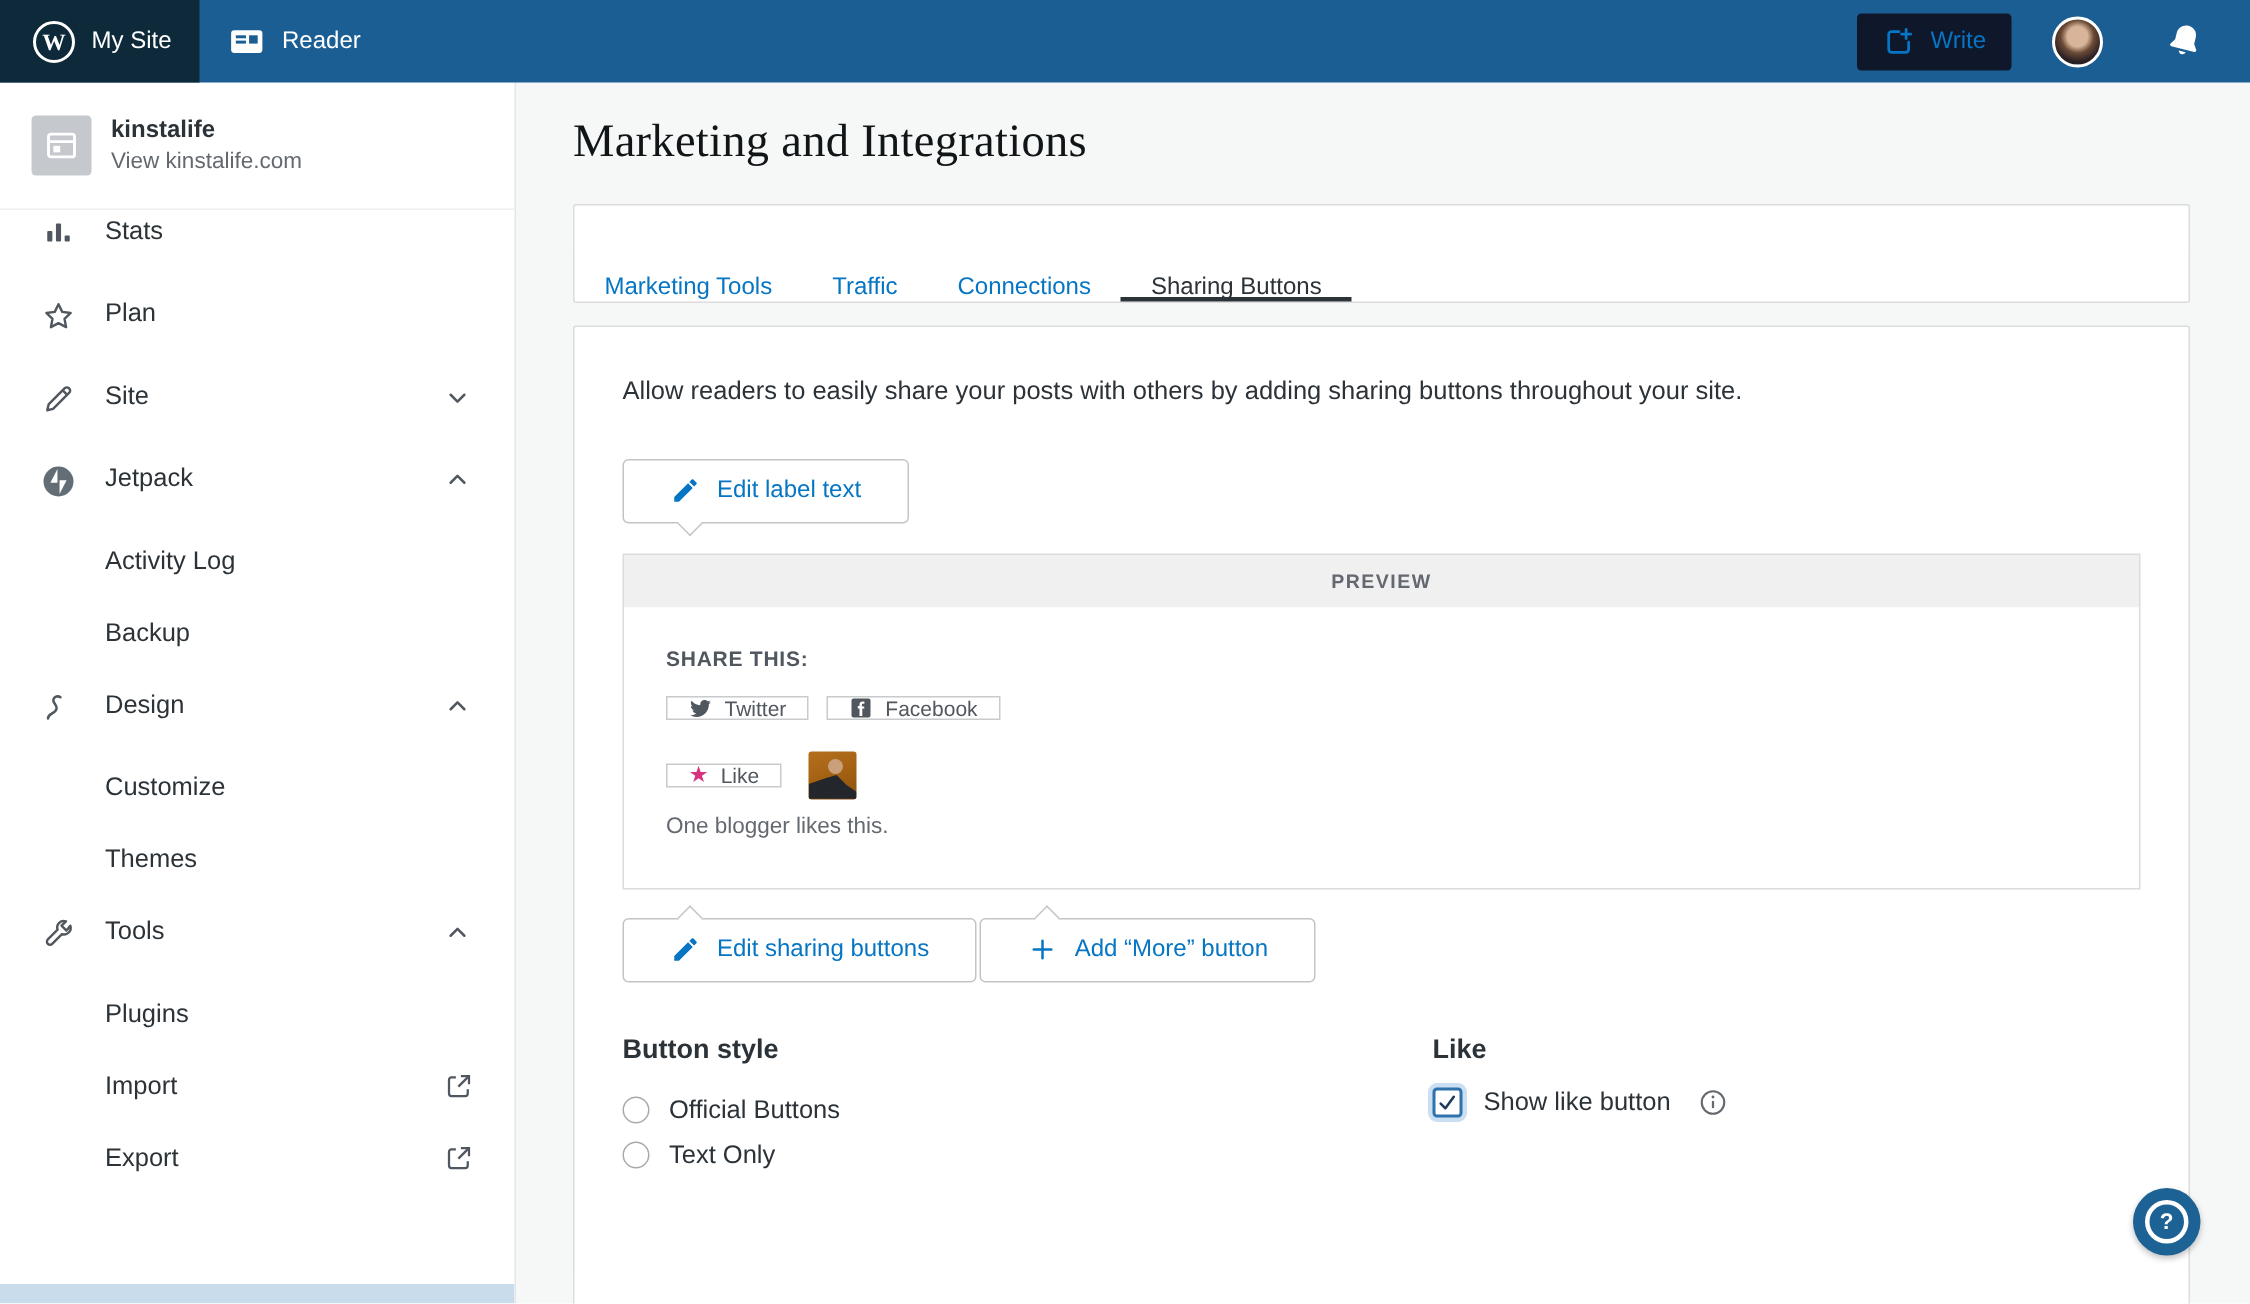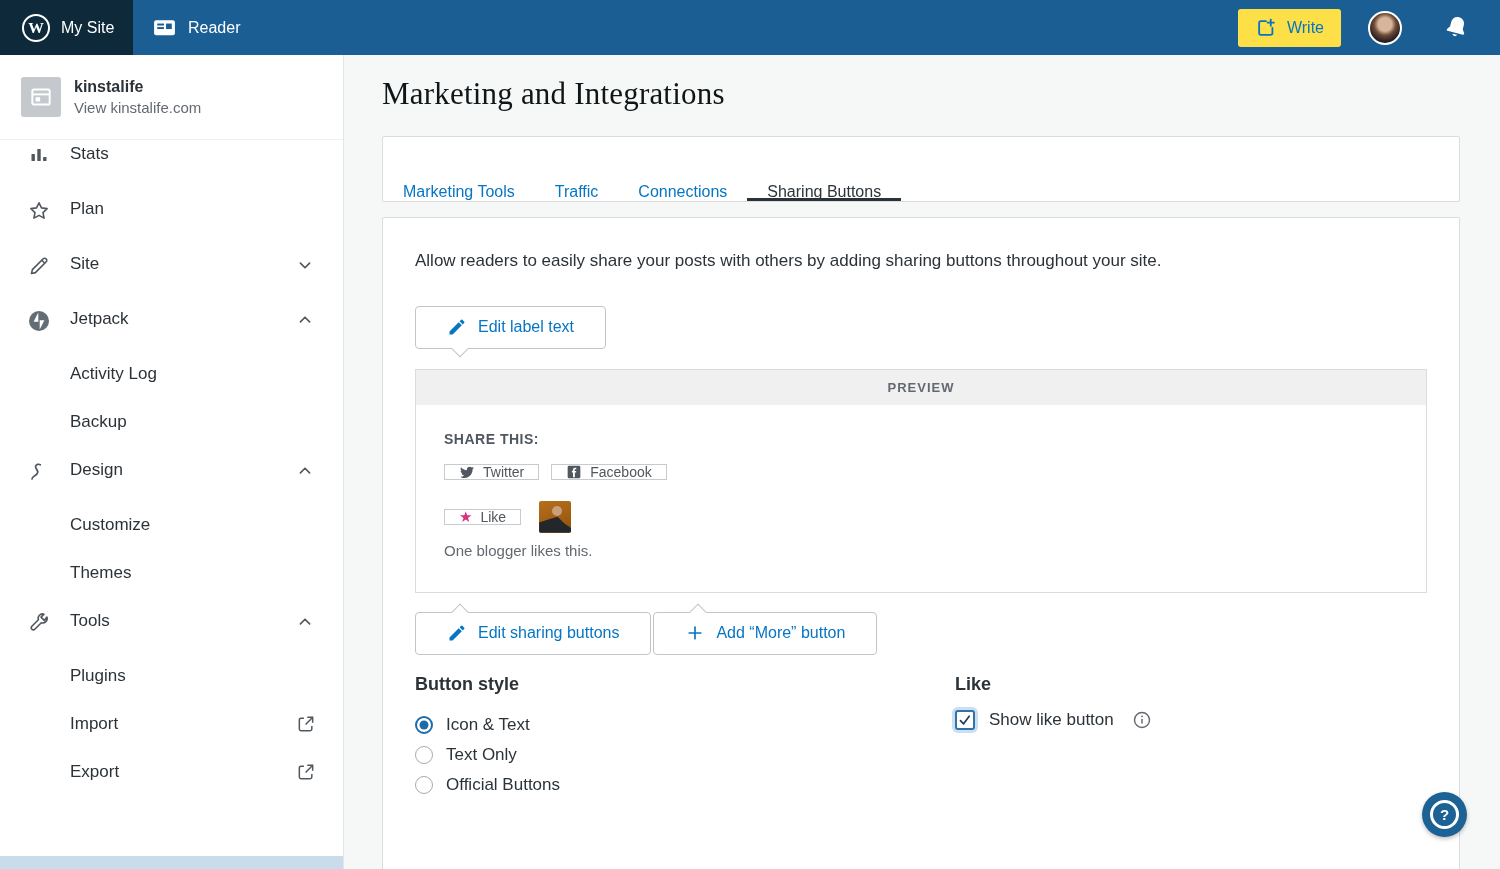--- a/index.html
+++ b/index.html
@@ -15,21 +15,21 @@
     color: #fff; position: relative; z-index: 30;
   }
   .mb-mysite {
     width: 133px; height: 55px; background: #0e2a3a; display: flex;
     align-items: center; padding-left: 21px; gap: 10px; cursor: pointer; flex: 0 0 auto;
   }
   .mb-label { font-size: 16px; font-weight: 500; color: #fff; white-space: nowrap; }
   .mb-reader { display: flex; align-items: center; gap: 11px; margin-left: 19px; cursor: pointer; }
   .mb-right { margin-left: auto; display: flex; align-items: center; }
   .write-btn {
-    height: 38px; background: #fde047; border: none; border-radius: 3px;
+    height: 38px; background: #0f172a; border: none; border-radius: 3px;
     display: flex; align-items: center; gap: 10px; padding: 0 17px;
     color: #0675c4; font-size: 16px; font-weight: 500; cursor: pointer; margin-right: 27px;
     font-family: "Liberation Sans", sans-serif;
   }
   .mb-avatar {
     width: 34px; height: 34px; border-radius: 50%; border: 2px solid #fff;
     background:
       radial-gradient(circle at 50% 38%, #d8b59a 0 28%, #6b4a35 46%, #2a2024 70%, #171a1e 100%);
     margin-right: 41px; cursor: pointer;
   }
@@ -120,21 +120,21 @@
     border-radius: 50%; background: #c99f7c;
   }
   .liker-avatar::after {
     content: ""; position: absolute; bottom: 0; left: 0; width: 100%; height: 18px;
     background: #23262b;
     clip-path: polygon(0 100%, 0 45%, 38% 22%, 58% 12%, 78% 48%, 100% 75%, 100% 100%);
   }
   .like-caption { margin-top: 9px; font-size: 15px; color: #646970; }
   .actions-row { display: flex; gap: 2px; margin-top: 19px; }
   
-  .settings { display: flex; margin-top: 19px; }
+  .settings { display: flex; margin-top: 34px; }
   .col-left { width: 540px; flex: 0 0 auto; }
   .setting-h { font-size: 18px; font-weight: 700; color: #2c3338; margin-bottom: 15px; }
   .radio-row { display: flex; align-items: center; gap: 13px; height: 30px; font-size: 17px; cursor: pointer; }
   .radio {
     width: 18px; height: 18px; border-radius: 50%; border: 1px solid #a7aaad; background: #fff;
     position: relative; flex: 0 0 auto;
   }
   .radio.selected { border: 2px solid #1d6ca9; }
   .radio.selected::after {
     content: ""; position: absolute; left: 50%; top: 50%; transform: translate(-50%,-50%);
@@ -426,30 +426,26 @@
           </span>
           <span>Add “More” button</span>
           <span class="diamond pt-up"></span>
         </button>
       </div>
 
       <div class="settings">
         <div class="col-left">
           <h3 class="setting-h">Button style</h3>
           <div class="radio-row">
-            <span class="radio selected"></span>
-            <span>Icon &amp; Text</span>
+            <span class="radio"></span>
+            <span>Official Buttons</span>
           </div>
           <div class="radio-row">
             <span class="radio"></span>
             <span>Text Only</span>
-          </div>
-          <div class="radio-row">
-            <span class="radio"></span>
-            <span>Official Buttons</span>
           </div>
         </div>
         <div class="col-right">
           <h3 class="setting-h">Like</h3>
           <div class="checkbox-row">
             <span class="checkbox">
               <svg width="14" height="14" viewBox="0 0 20 20">
                 <polyline points="3.5 11 8 15.5 16 4.5" fill="none" stroke="#1e3a5c" stroke-width="2.4" stroke-linecap="round" stroke-linejoin="round"></polyline>
               </svg>
             </span>

